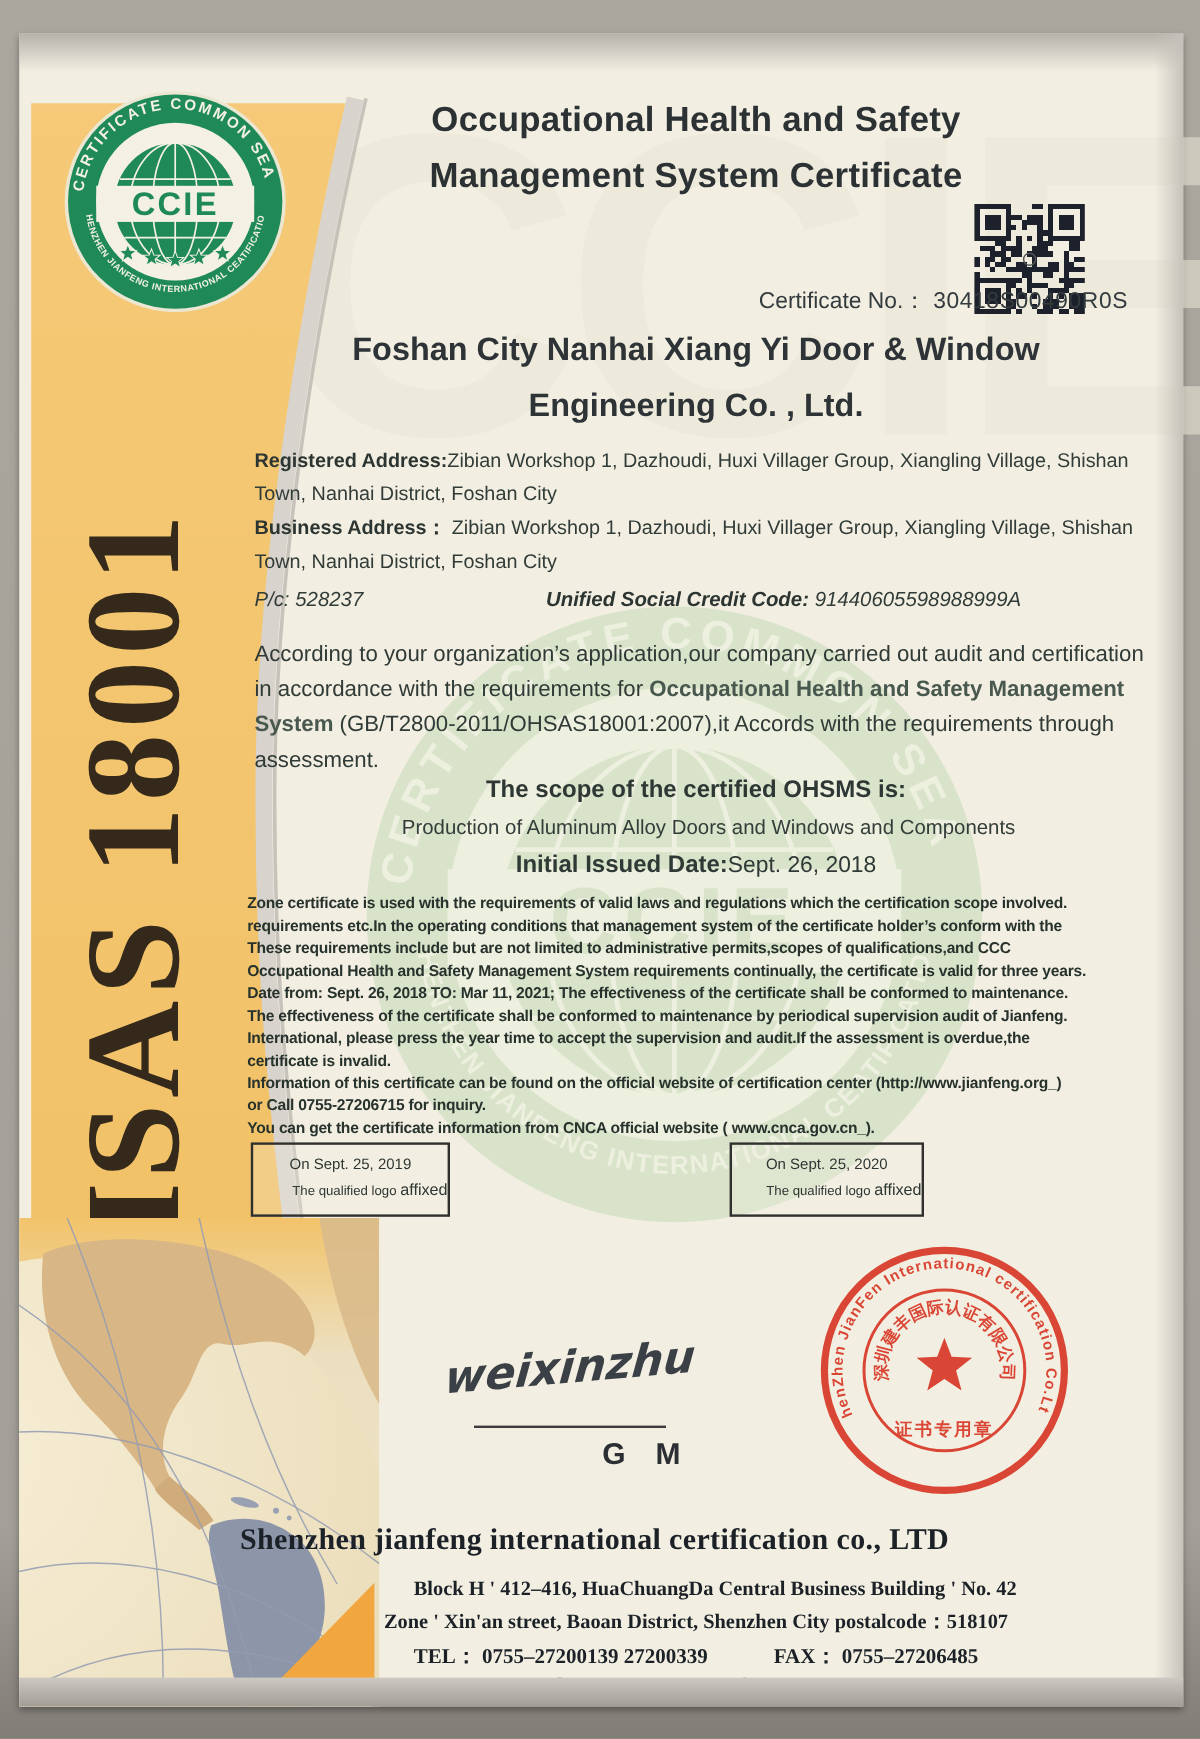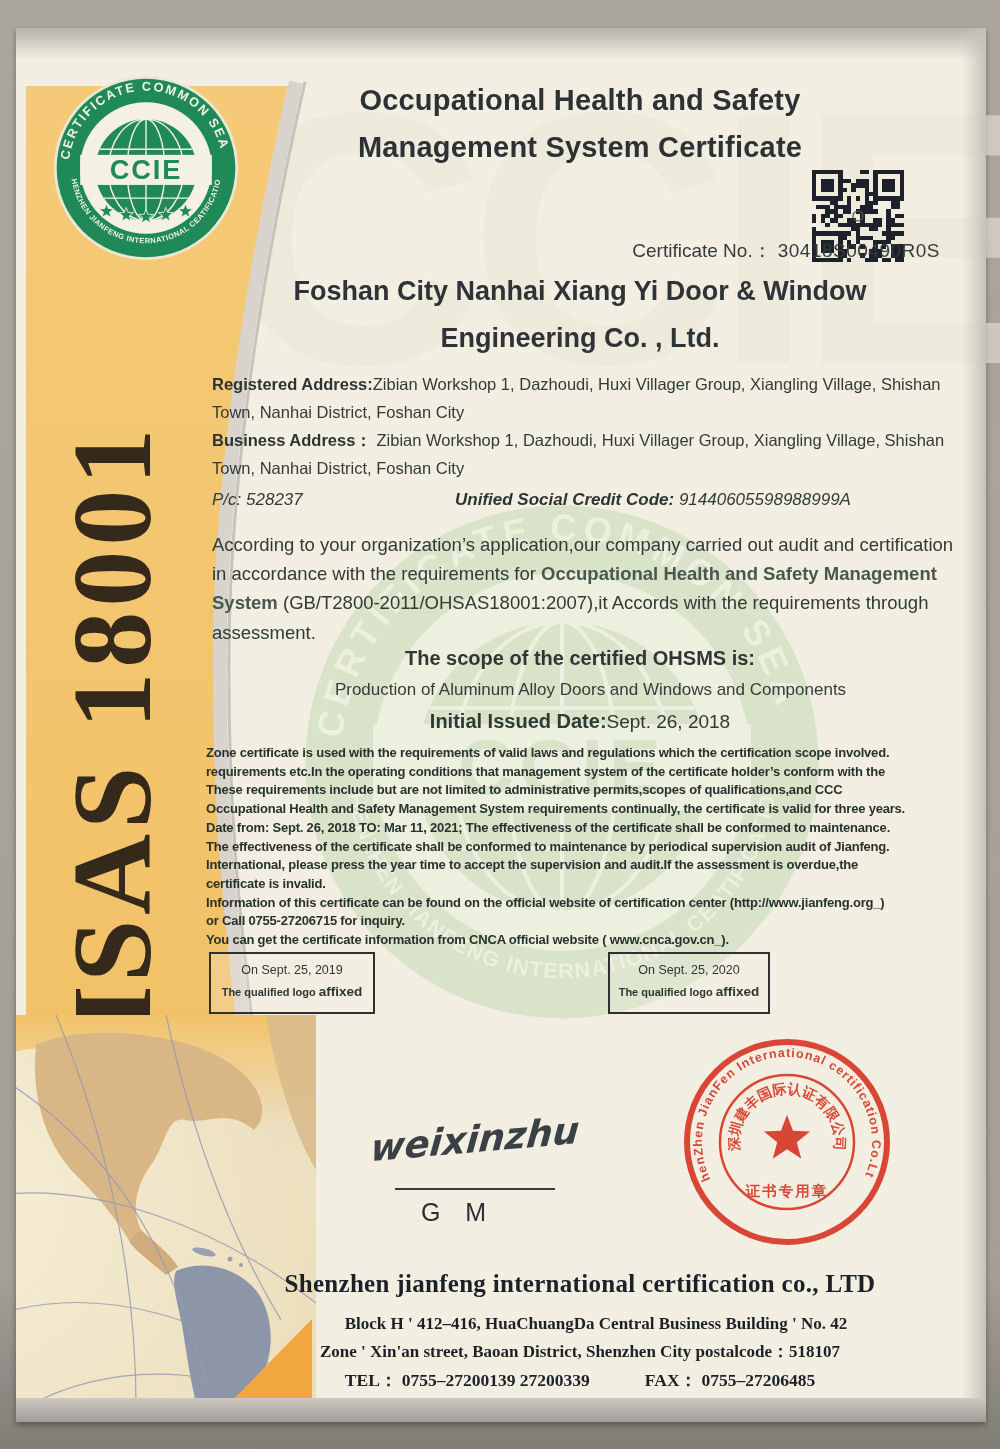--- a/index.html
+++ b/index.html
@@ -52,32 +52,32 @@
   .scopetext{left:212px;top:680px;width:757px;text-align:center;font-size:17px;color:#333d39;}
   .issued{left:250px;top:710px;width:660px;text-align:center;font-size:19px;color:#2f3936;}
   .issued b{font-size:20px;}
   .fine{left:206px;top:744px;width:758px;font-size:13px;line-height:18.7px;
          font-weight:700;color:#27322c;letter-spacing:-.2px;}
   .fine div{white-space:nowrap;}
   .logo-box{top:952px;width:162px;height:58px;border:2px solid #30302e;
          text-align:center;color:#2e3633;background:rgba(242,239,226,.25);}
   .box1{left:209px;} .box2{left:608px;width:158px;}
   .logo-box .l1{margin-top:9px;font-size:12.5px;text-align:center;}
-  .logo-box .l2{margin-top:7px;font-size:11px;font-weight:700;}
+  .logo-box .l2{margin-top:7px;font-size:11px;font-weight:400;text-align:right;}
   .logo-box .l2 .big{font-size:13.5px;}
   .sig-hand{left:370px;top:1118px;width:210px;text-align:center;z-index:4;
          font-style:italic;font-weight:700;font-size:37px;color:#3b4046;
          transform:rotate(-5deg) skewX(-10deg);font-family:"DejaVu Sans",sans-serif;}
   .sig-line{left:395px;top:1188px;width:160px;border-top:2.5px solid #3c3c3c;z-index:4;}
-  .sig-title{left:378px;top:1198px;width:160px;text-align:center;font-weight:400;
+  .sig-title{left:416px;top:1198px;width:160px;text-align:right;font-weight:700;
          font-size:25px;letter-spacing:9px;color:#2b2f33;z-index:4;}
   .stamp{left:672px;top:1027px;width:230px;height:230px;z-index:5;opacity:.93;}
   
   .serif{font-family:"Liberation Serif",serif;font-weight:700;color:#1b2127;}
-  .f-org{left:200px;top:1270px;width:760px;text-align:center;font-size:25px;letter-spacing:.3px;}
+  .f-org{left:200px;top:1270px;width:760px;text-align:left;font-size:25px;letter-spacing:.3px;}
   .f-a1{left:216px;top:1314px;width:760px;text-align:center;font-size:17px;}
   .f-a2{left:200px;top:1340px;width:760px;text-align:center;font-size:17px;}
   .f-tel{left:200px;top:1368px;width:760px;text-align:center;font-size:17.5px;}
   .f-tel .fax{margin-left:55px;}
   .f-url{left:200px;top:1395px;width:760px;text-align:center;font-size:17px;letter-spacing:2.5px;}
   
   .seal-full{--g:#1f8a58;--p:#f4f1e4;--p2:#ece7d2;}
   .seal-wm{--g:#b3d2a8;--p:#e6efdb;--p2:transparent;}
 </style>
 </head>

